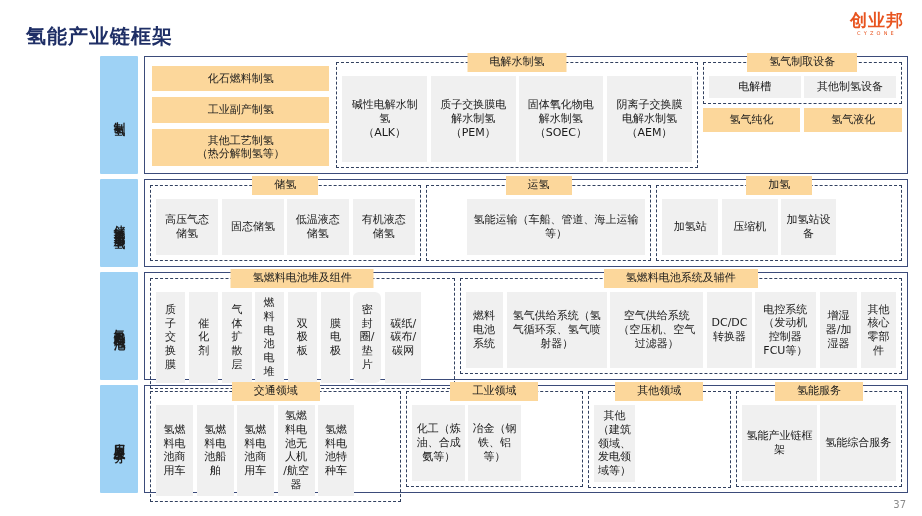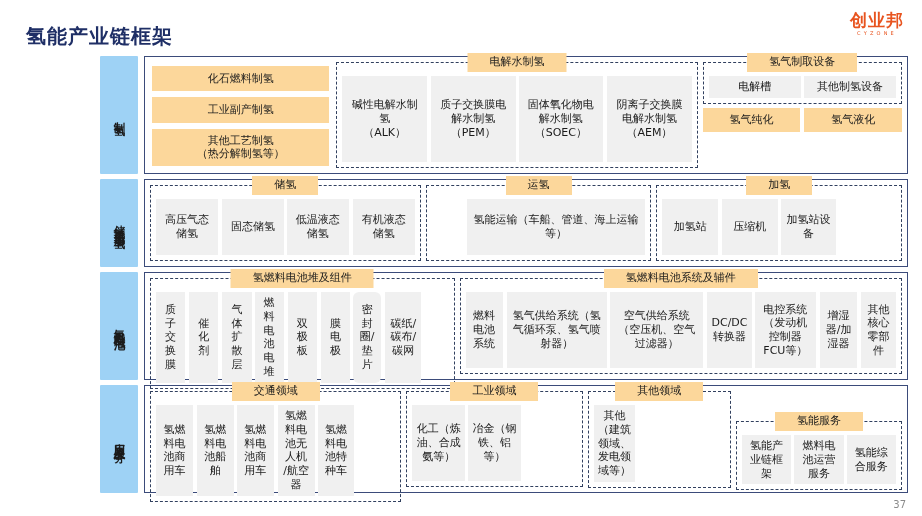--- a/index.html
+++ b/index.html
@@ -292,27 +292,24 @@
             </div>
             <div class="cellrow" style="flex: 1 1 0%;">
               <div class="cell empty"></div>
             </div>
             <div class="cellrow" style="flex: 1 1 0%;">
               <div class="cell empty"></div>
             </div>
           </div>
         </div>
         <div style="flex: 1 1 155px; display: flex; flex-direction: column; box-sizing: border-box;">
-          <div class="group" style="flex: 1 1 0%; margin-top: 30px;">
+          <div class="group" style="flex: 1 1 0%;">
             <div class="group-title">氢能服务</div>
             <div class="cellrow" style="flex: 1 1 0%;">
               <div class="cell">氢能产业链框架</div>
-            </div>
-            <div class="cellrow" style="flex: 1 1 0%;">
-              <div class="cell">燃料电池运营服务</div>
             </div>
             <div class="cellrow" style="flex: 1 1 0%;">
               <div class="cell">氢能综合服务</div>
             </div>
           </div>
         </div>
       </div>
     </div>
   </div>
 

